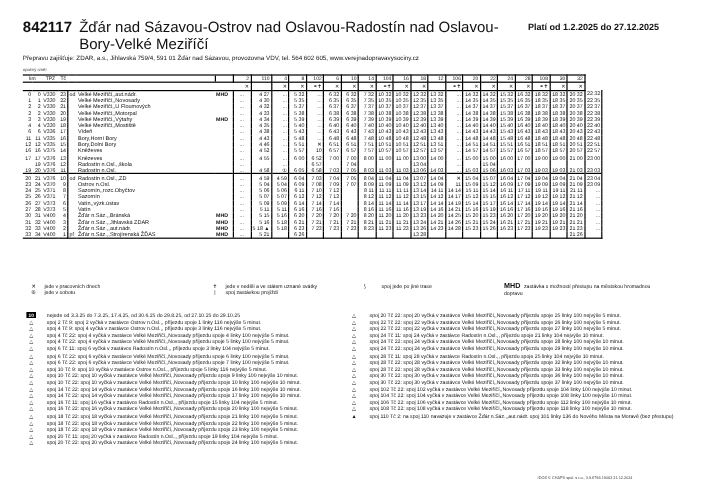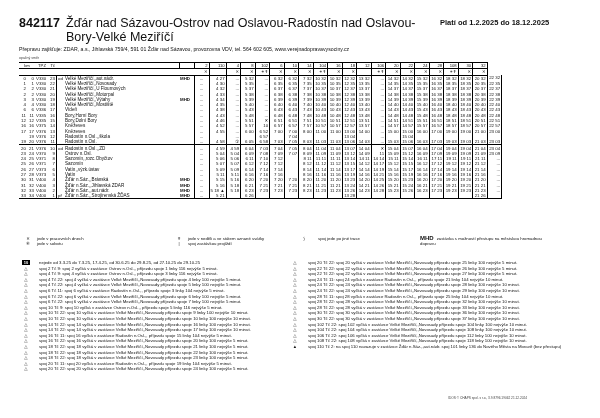--- a/index.html
+++ b/index.html
@@ -29,21 +29,21 @@
   .note .sym{width:14px;text-align:center;flex:none;}
   .note .txt{flex:1;}
   .sym-box{background:#000;color:#fff;font-weight:bold;padding:0 2px;font-size:4px;}
   .footer{position:absolute;left:448px;top:396px;font-size:3.2px;color:#444;}
 </style>
 </head>
 <body>
 
 <div class="hdr-num">842117</div>
 <div class="hdr-title">Žďár nad Sázavou-Ostrov nad Oslavou-Radostín nad Oslavou-Bory-Velké Meziříčí</div>
-<div class="valid">Platí od 1.2.2025 do 18.12.2025</div>
+<div class="valid">Platí od 1.2.2025 do 27.12.2025</div>
 <div class="operator">Přepravu zajišťuje:  ZDAR, a.s., Jihlavská 759/4, 591 01 Žďár nad Sázavou, provozovna VDV, tel. 564 602 605, www.verejnadopravavysociny.cz</div>
 <div class="dirlbl">opačný směr</div>
 
 <table class="tt">
   <thead>
     <tr class="top" id="head-trips">
       <td colspan="2">km</td>
       <td>TPZ</td>
       <td>Tč</td>
       <td></td>

